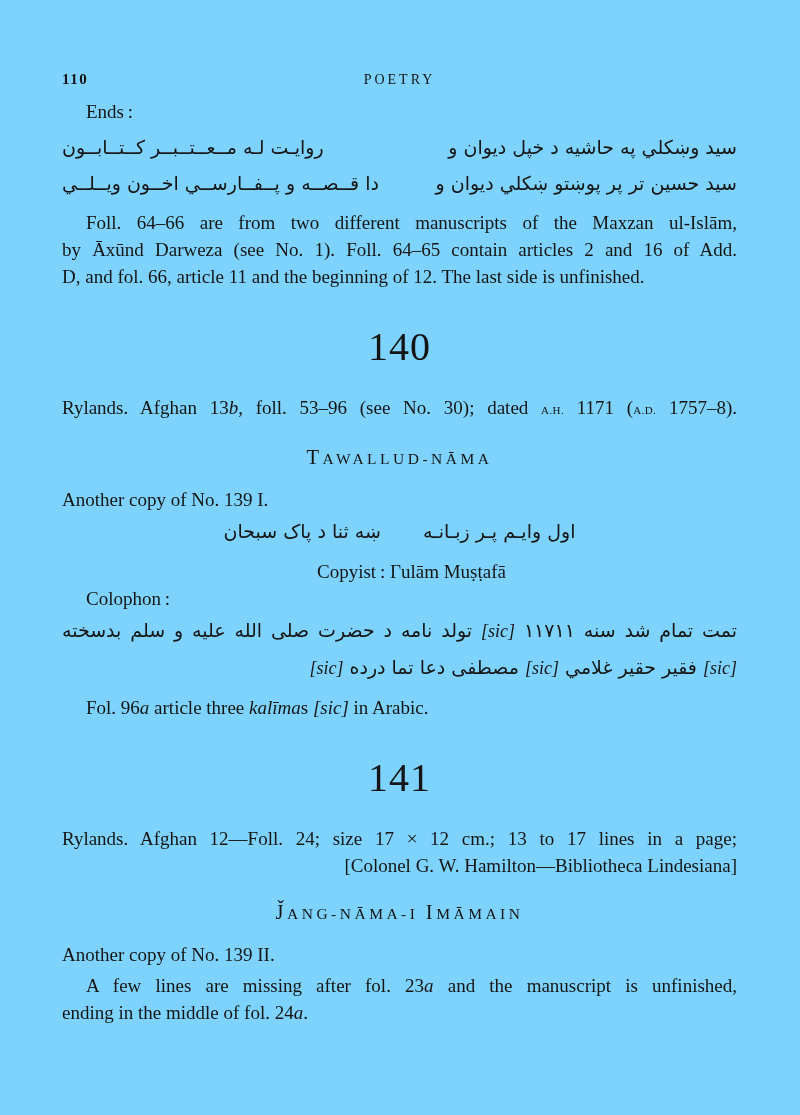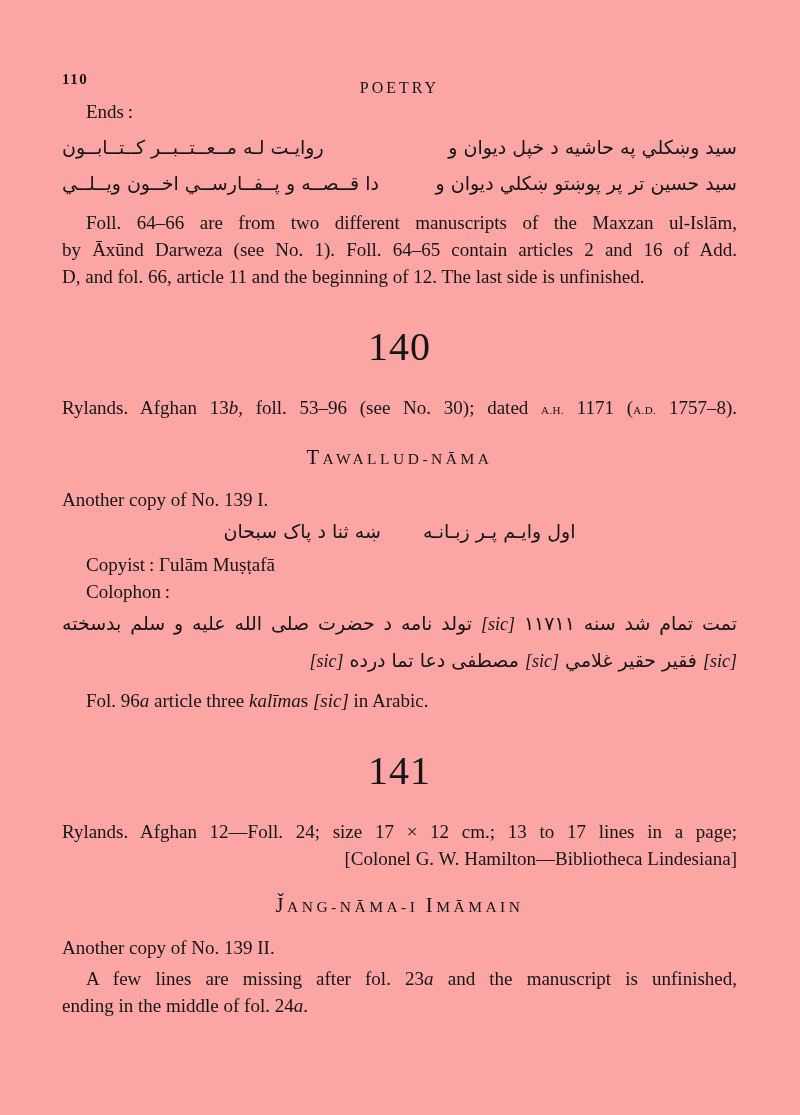--- a/index.html
+++ b/index.html
@@ -1,36 +1,36 @@
 <!DOCTYPE html>
 <html><head>
 <meta charset="utf-8">
 <style>
   html,body{margin:0;padding:0;background:#ffffff;}
   .page{
     position:relative;
     width:800px;height:1115px;
     box-sizing:border-box;
-    background:#fca5a5;
+    background:#7dd3fc;
     color:#151515;
     padding:66px 63px 0 62px;
     font-family:"Liberation Serif", serif;
     font-size:19px;
     line-height:27px;
     overflow:hidden;
   }
   .header{position:relative;height:22px;}
   .pageno{
     position:absolute;left:0;top:0;
     font-size:15px;letter-spacing:1.5px;font-weight:700;
   }
   .runtitle{
     position:absolute;left:0;right:0;top:0;
     text-align:center;
-    font-size:16px;letter-spacing:3px;margin-top:8px;
+    font-size:14px;letter-spacing:3px;
   }
   .indent{padding-left:24px;}
   .jline{text-align:justify;text-align-last:justify;}
   .pline{text-align:left;}
   .it{font-style:italic;}
   .sc{font-size:11px;letter-spacing:0.4px;}
   
   .ar{
     font-family:"DejaVu Sans", sans-serif;
     font-size:19px;line-height:36px;
@@ -59,21 +59,21 @@
   }
   .work-title{
     text-align:center;
     font-size:15.5px;letter-spacing:3.5px;
     margin-top:20px;margin-bottom:14px;
     white-space:nowrap;
   }
   .work-title .lead{font-size:20.5px;letter-spacing:3.5px;}
   .right-align{text-align:right;}
   .mt4{margin-top:4px;}
-  .mt6{margin-top:2px;}
+  .mt6{margin-top:9px;text-align:center;}
   .mt8{margin-top:8px;}
   .mt10{margin-top:10px;}
   .mt14{margin-top:14px;}
 </style>
 </head>
 <body>
 
 <div class="page">
 
   <div class="header">

